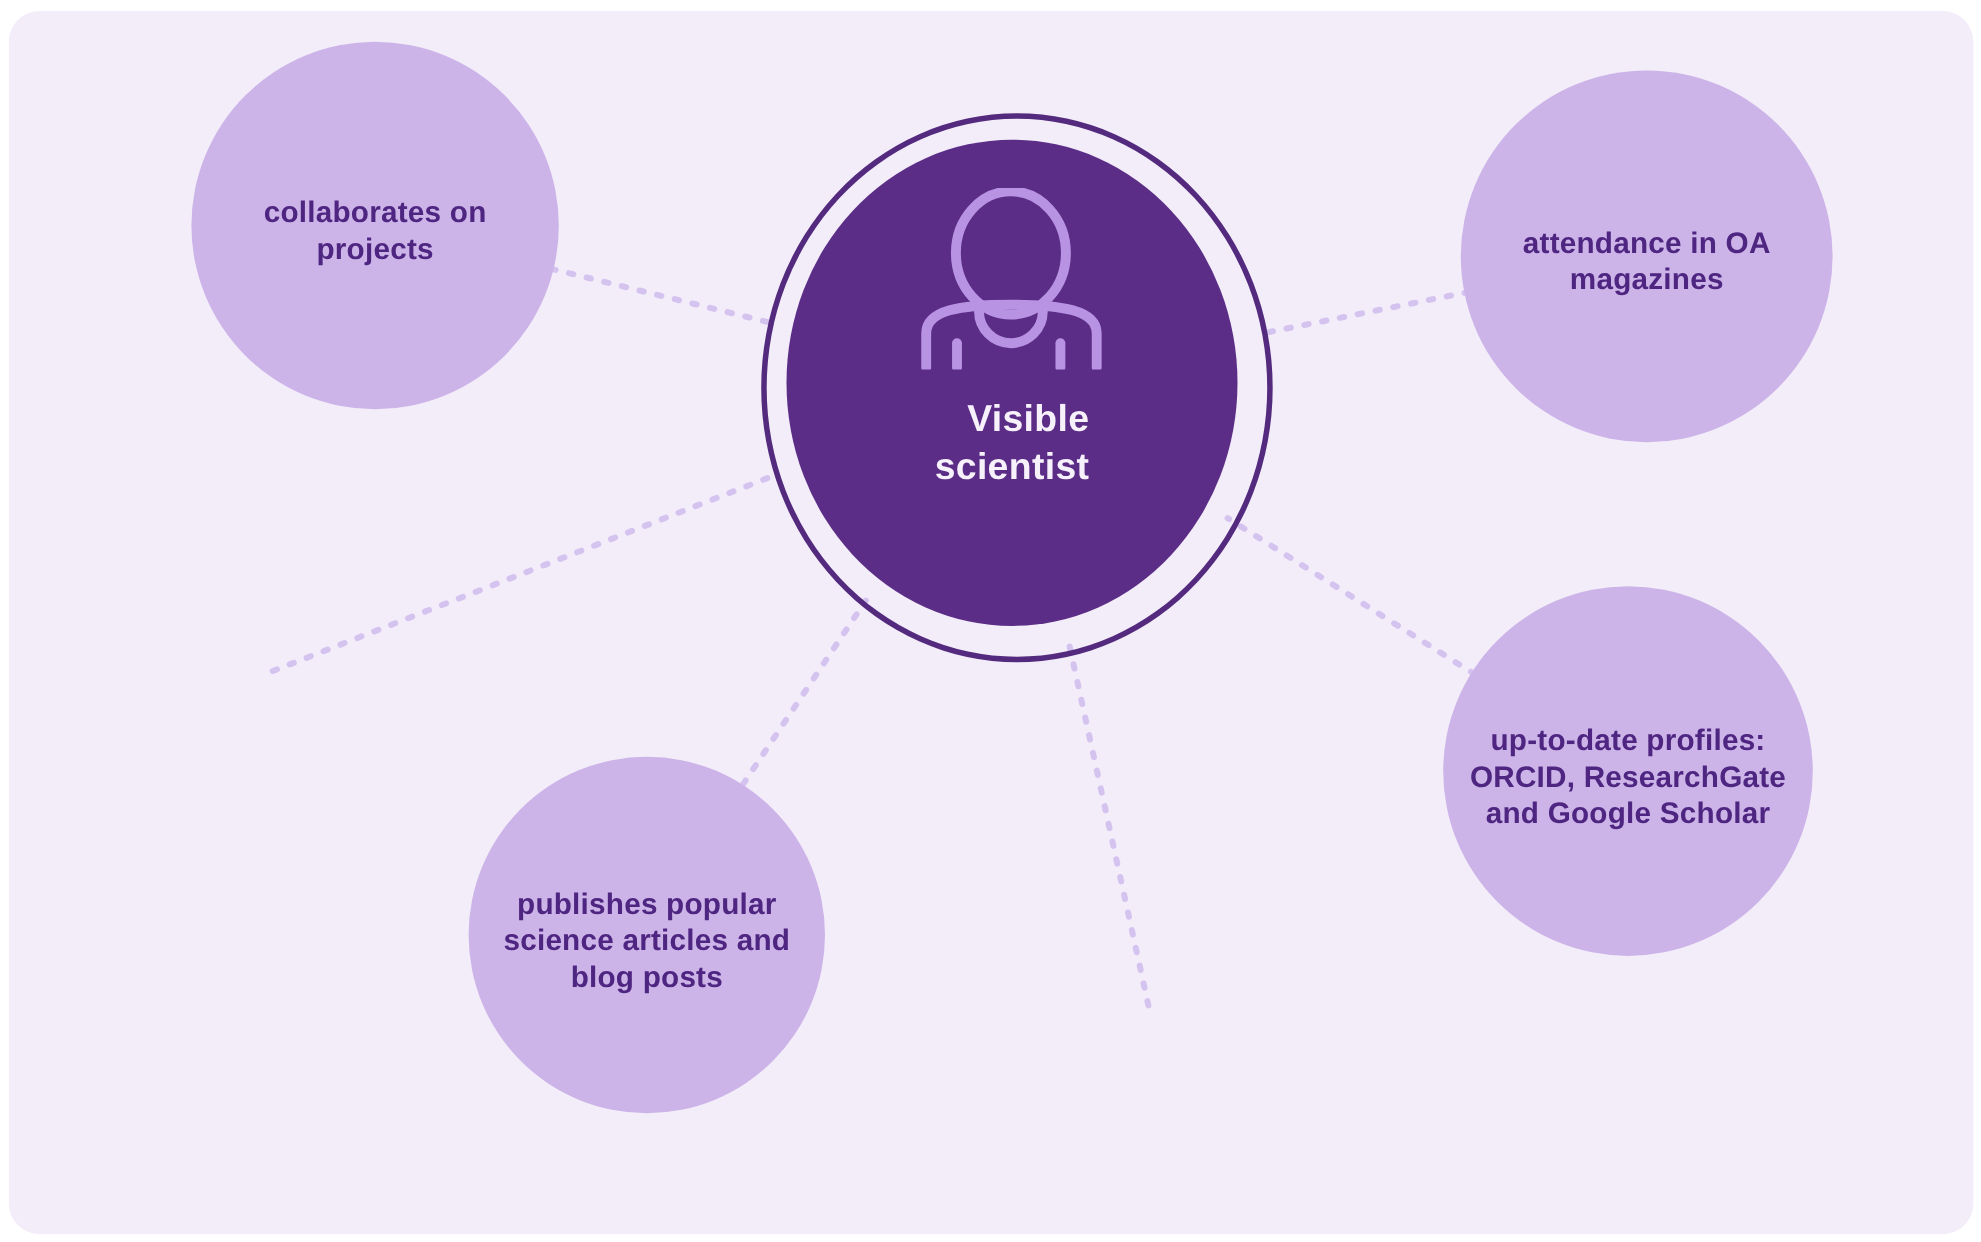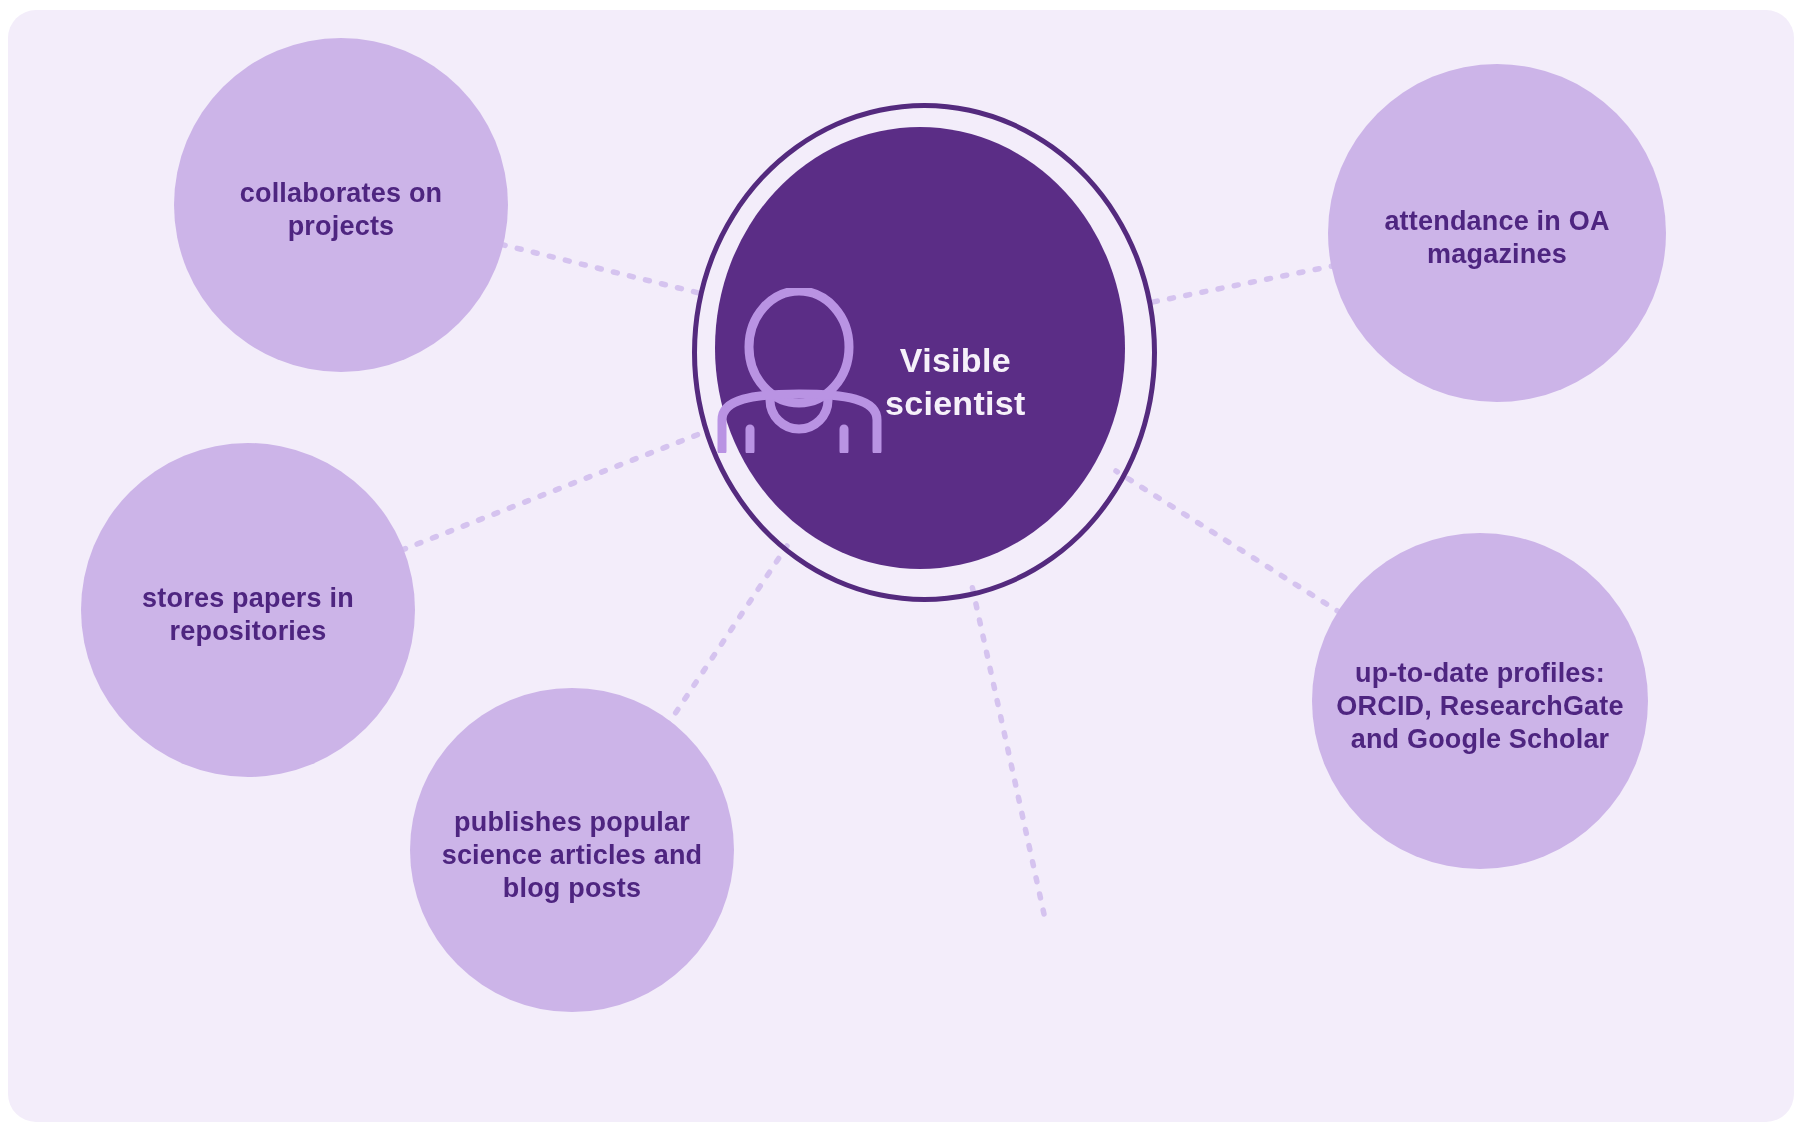--- a/index.html
+++ b/index.html
@@ -42,41 +42,41 @@
     font-size:27px;
     line-height:33px;
     white-space:pre-line;
     letter-spacing:.2px;
     margin-top:10px;
   }
   .node-tl{left:174px;top:38px;width:334px;height:334px;}
   .node-tr{left:1328px;top:64px;width:338px;height:338px;}
   .node-l {left:81px;top:443px;width:334px;height:334px;}
   .node-r {left:1312px;top:533px;width:336px;height:336px;}
-  .node-bl{left:410px;top:688px;width:324px;height:324px;justify-content:center;}
+  .node-bl{left:426px;top:688px;width:324px;height:324px;justify-content:center;}
   .node-bc{left:876px;top:746px;width:336px;height:336px;}
   .center-ring{
     position:absolute;
     left:692px;top:103px;
     width:455px;height:489px;
     border:5px solid var(--center-ring);
     border-radius:50%;
     box-sizing:content-box;
     background:transparent;
   }
   .center-circle{
     position:absolute;
     left:715px;top:127px;
     width:410px;height:442px;
     border-radius:50%;
     background:var(--center-fill);
-    display:flex;flex-direction:row;align-items:center;
+    display:flex;flex-direction:column;align-items:center;
     padding-top:44px;
     box-sizing:border-box;
-    text-align:center;
+    text-align:right;
   }
   .person{width:170px;height:165px;flex:0 0 auto;}
   .center-label{
     margin-top:24px;
     color:var(--center-text);
     font-weight:700;
     font-size:34px;
     line-height:43px;
     white-space:pre-line;
     letter-spacing:.3px;
@@ -103,24 +103,20 @@
   <div class="node node-tl">
     <div class="node-label">collaborates on
 projects</div>
   </div>
 
   <div class="node node-tr">
     <div class="node-label">attendance in OA
 magazines</div>
   </div>
 
-  <div class="node node-l">
-    <div class="node-label">stores papers in
-repositories</div>
-  </div>
 
   <div class="node node-r">
     <div class="node-label">up-to-date profiles:
 ORCID, ResearchGate
 and Google Scholar</div>
   </div>
 
   <div class="node node-bl">
     <div class="node-label">publishes popular
 science articles and

